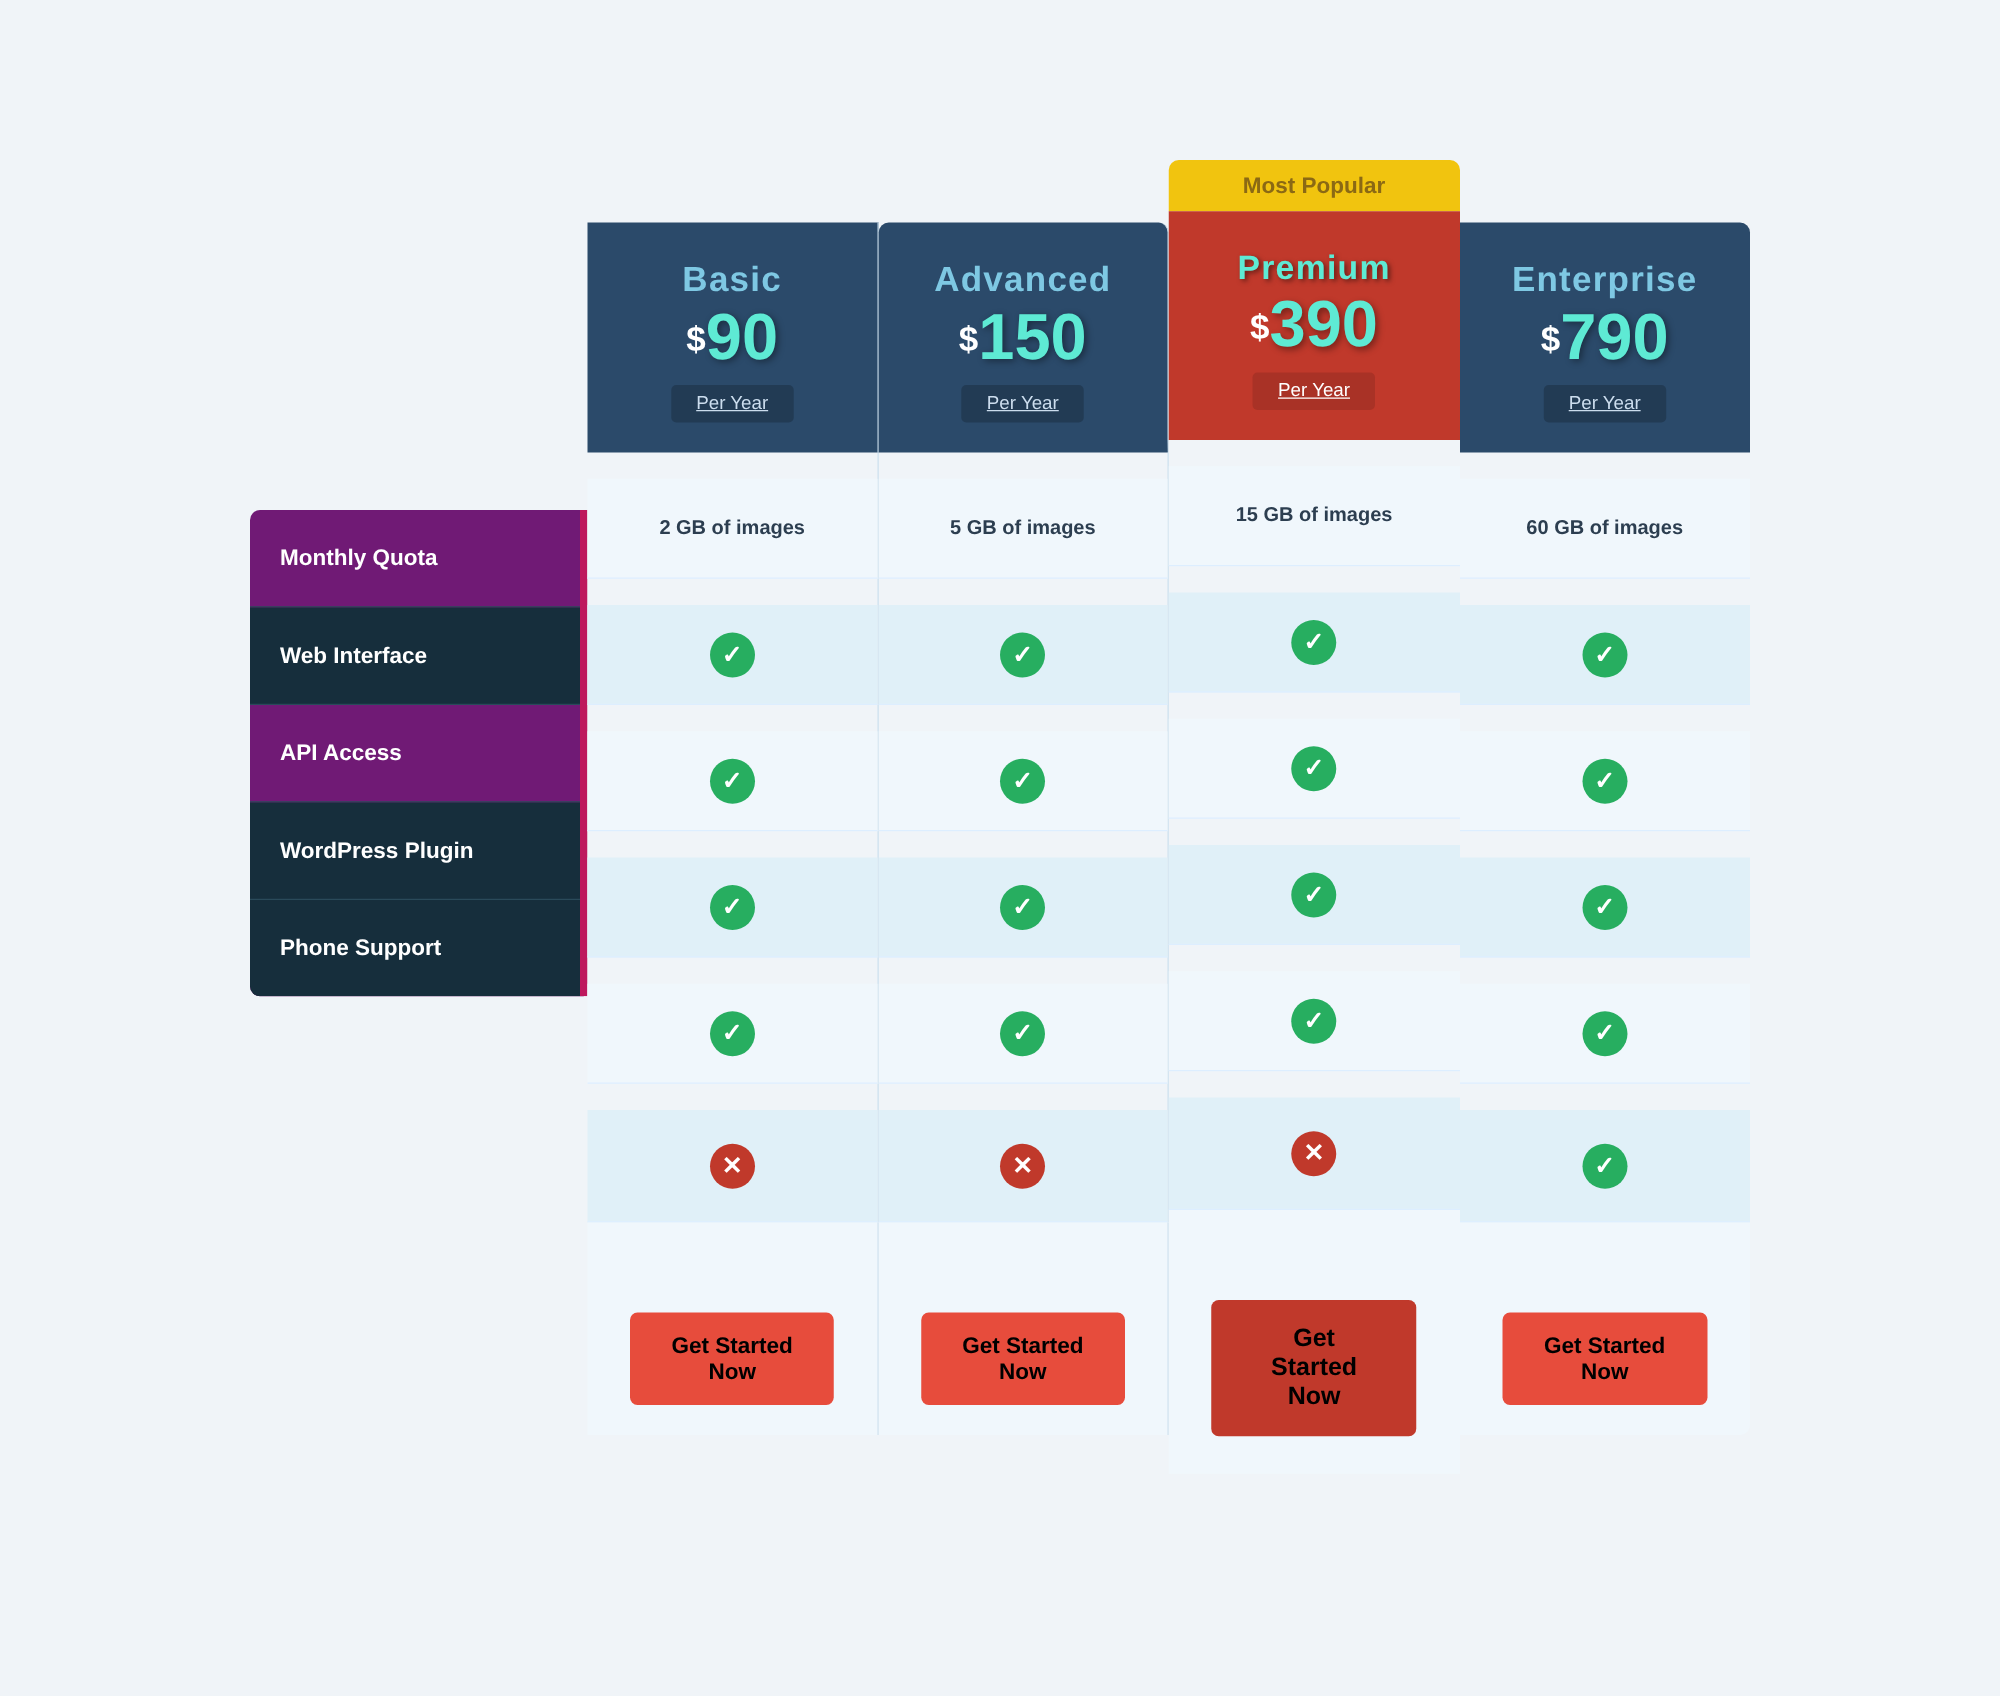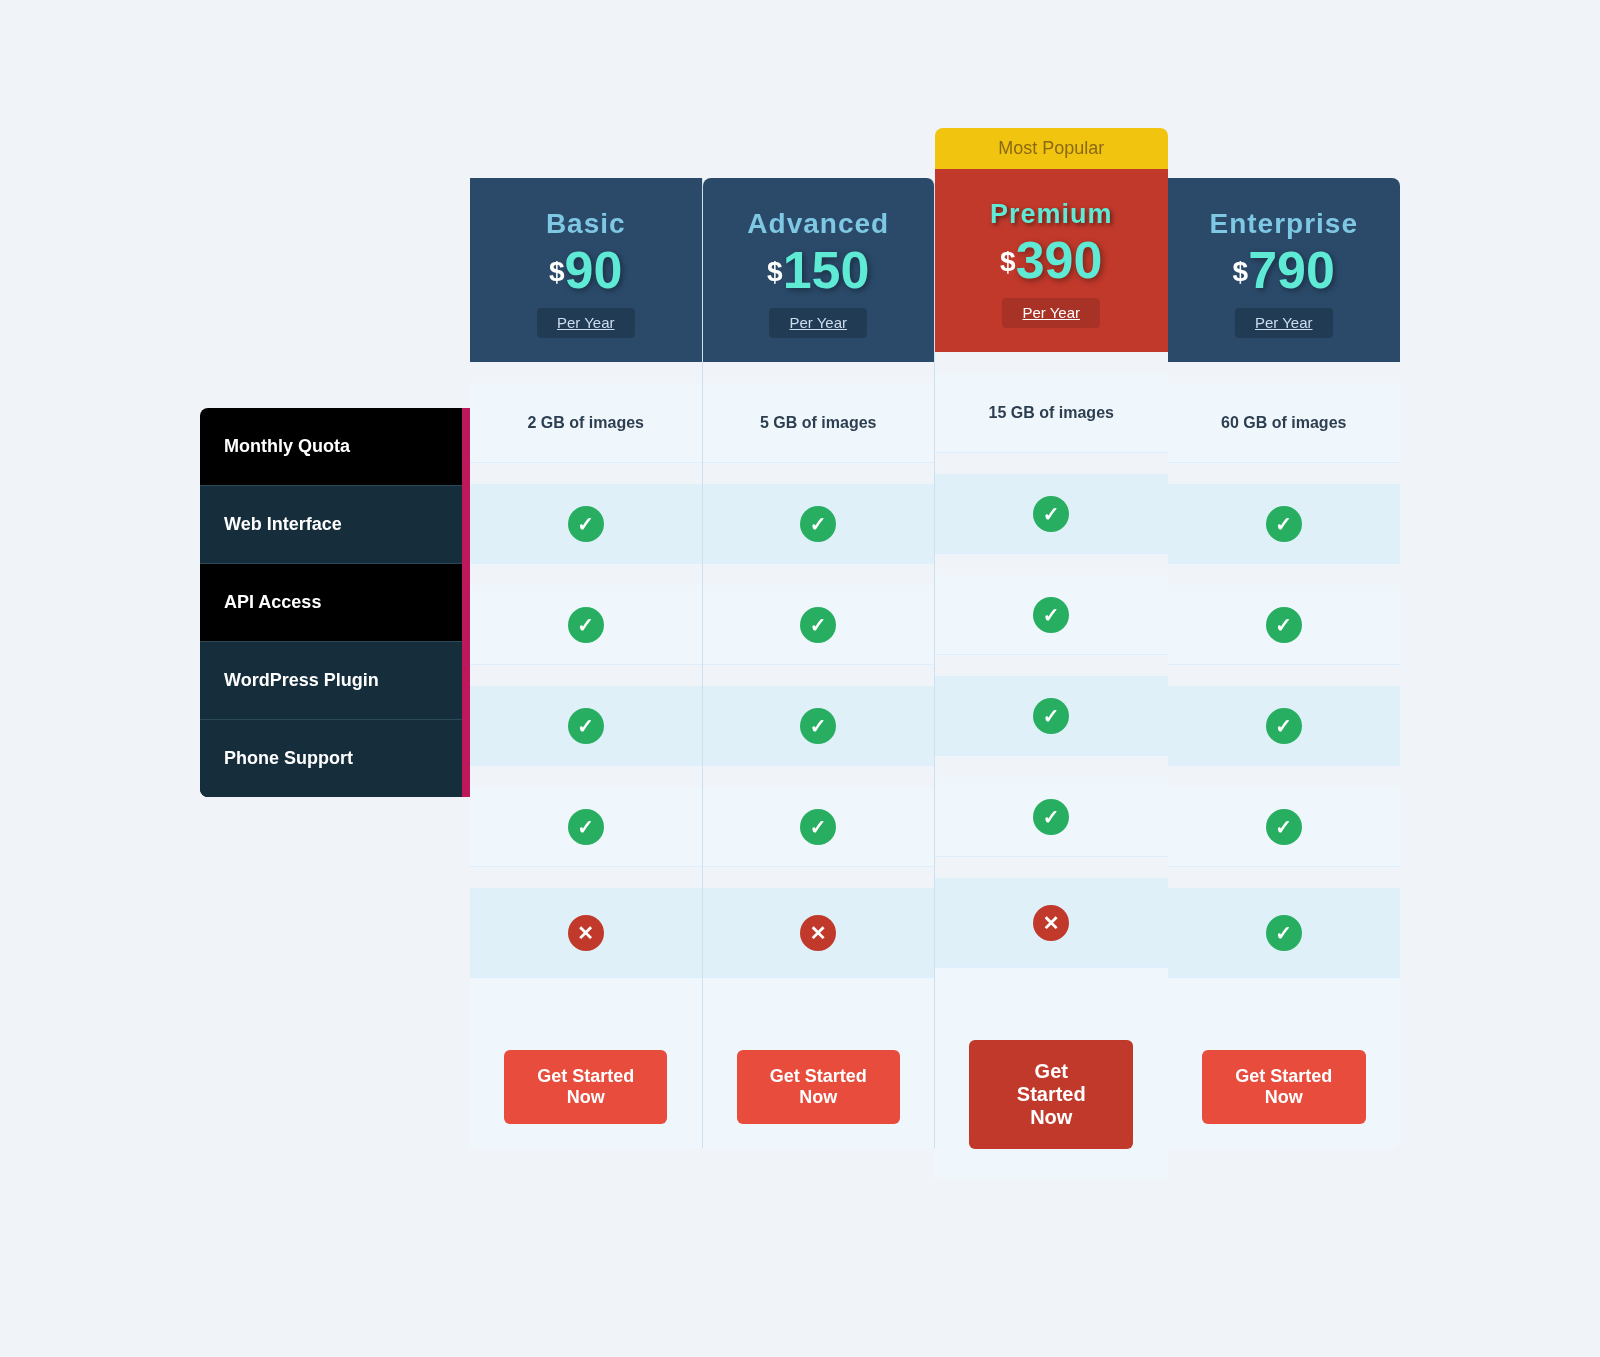--- a/index.html
+++ b/index.html
@@ -19,24 +19,24 @@
       gap: 0;
       max-width: 1200px;
       width: 100%;
     }
 
     
     .feature-labels {
       width: 270px;
       flex-shrink: 0;
       margin-top: 230px;
-      background: #000000;
+      background: #701a75;
       border-radius: 8px 0 0 8px;
       overflow: hidden;
-      border-right: 8px solid #be185d;
+      border-right: 6px solid #be185d;
     }
 
     .feature-label-row {
       padding: 28px 24px;
       color: #ffffff;
       font-size: 18px;
       font-weight: 700;
       border-bottom: 1px solid #2a4a5a;
     }
 
@@ -140,21 +140,21 @@
 
     .plan-premium .plan-period {
       color: #ffffff;
     }
 
     
     .most-popular-badge {
       background: #f1c40f;
       color: #8b6914;
       font-size: 18px;
-      font-weight: 400;
+      font-weight: 700;
       text-align: center;
       padding: 10px;
       border-radius: 8px 8px 0 0;
     }
 
     .plan-premium {
       margin-top: -50px;
     }
 
     
@@ -228,21 +228,21 @@
       background: #f0f7fc;
     }
 
     .plan-premium .plan-cta-row {
       background: #f0f7fc;
       padding-bottom: 30px;
     }
 
     .cta-button {
       background: #e74c3c;
-      color: #ffffff;
+      color: #000000;
       border: none;
       border-radius: 6px;
       padding: 16px 28px;
       font-size: 18px;
       font-weight: 700;
       cursor: pointer;
       width: 85%;
       transition: background 0.2s;
       margin-top: 48px;
     }

